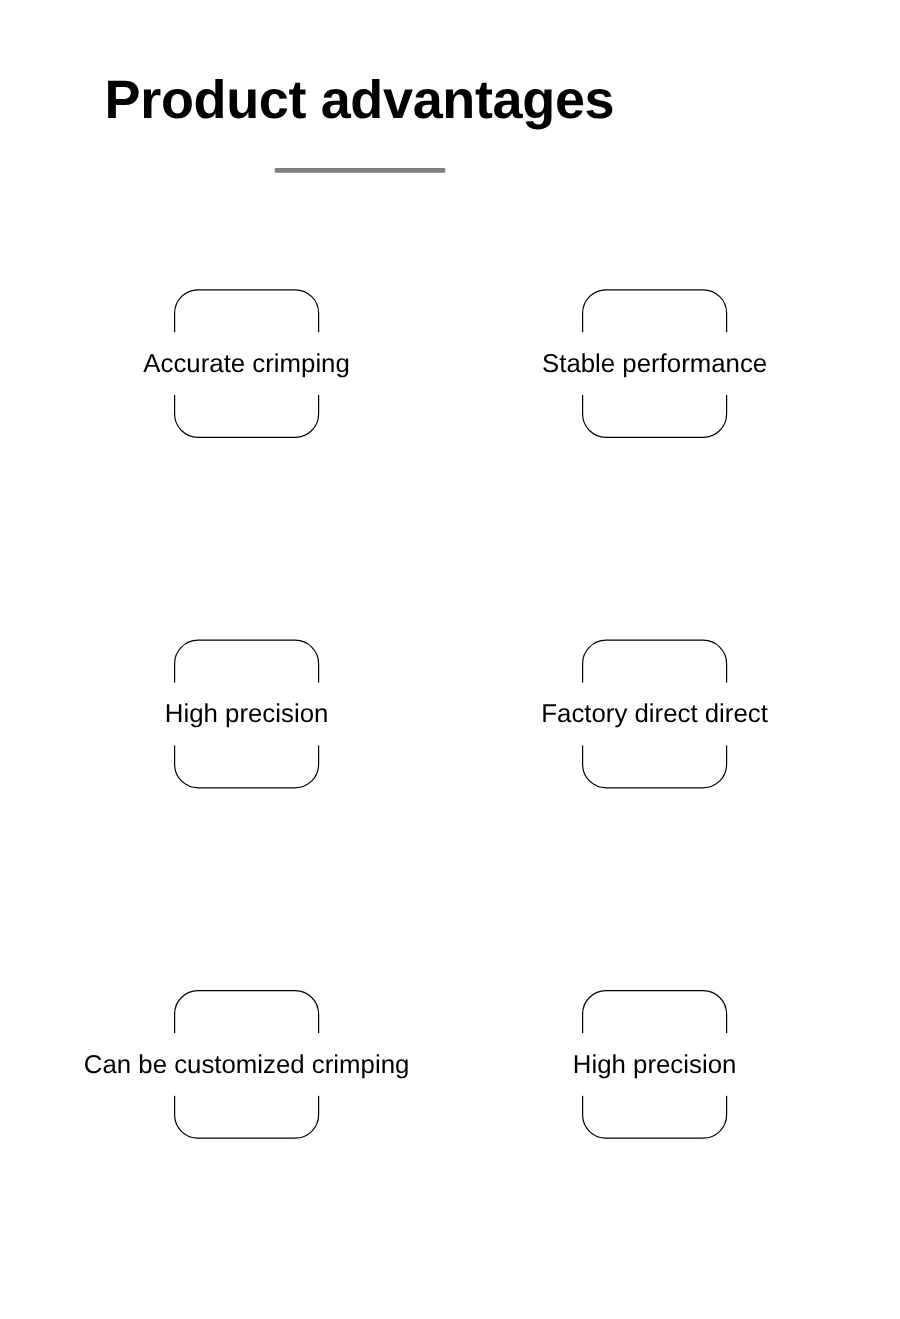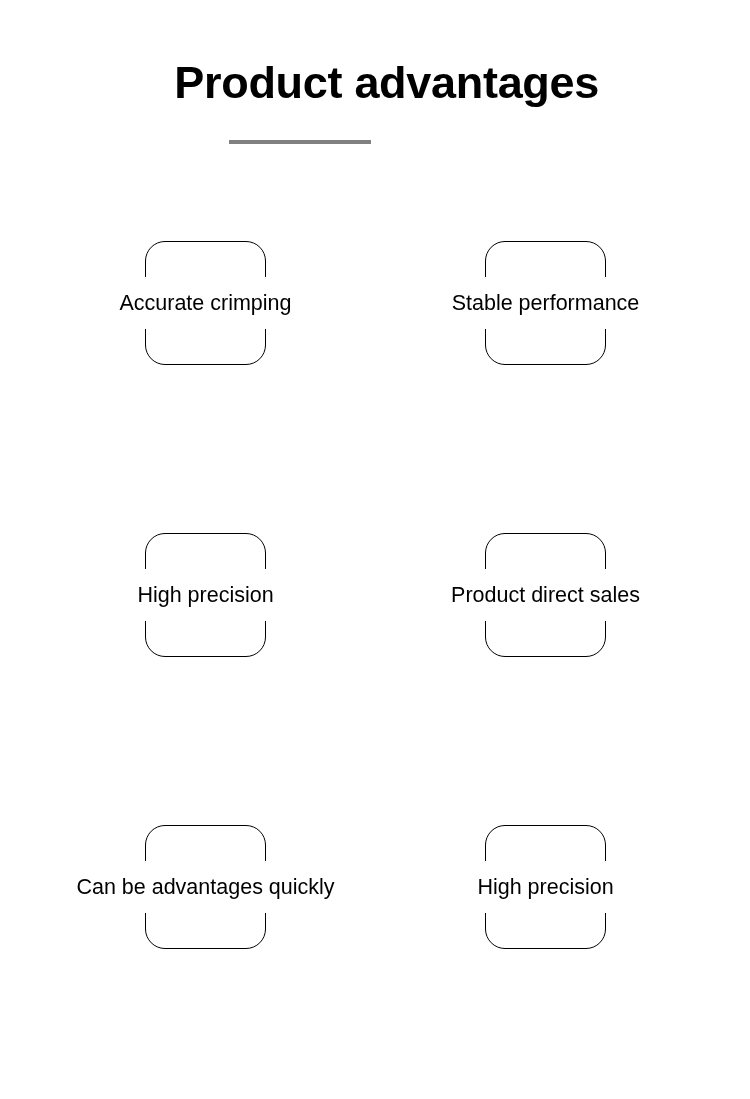--- a/index.html
+++ b/index.html
@@ -21,21 +21,21 @@
     height: 1099px;
     background: #ffffff;
   }
 
   
   .header {
     position: absolute;
     top: 55px;
     left: 0;
     width: 599px;
-    text-align: right;
+    text-align: center;
   }
   .page-title {
     font-size: 45px;
     font-weight: bold;
     color: #000000;
     line-height: 56px;
     letter-spacing: -0.3px;
     white-space: nowrap;
   }
   .title-divider {
@@ -133,30 +133,30 @@
     <div class="grid-row">
       <div class="advantage-cell col-left">
         <div class="advantage-box"></div>
         <div class="advantage-label">
           <span>High precision</span>
         </div>
       </div>
       <div class="advantage-cell col-right">
         <div class="advantage-box"></div>
         <div class="advantage-label">
-          <span>Product direct sales</span>
+          <span>Factory direct direct</span>
         </div>
       </div>
     </div>
 
     <div class="grid-row">
       <div class="advantage-cell col-left">
         <div class="advantage-box"></div>
         <div class="advantage-label">
-          <span>Can be advantages quickly</span>
+          <span>Can be customized crimping</span>
         </div>
       </div>
       <div class="advantage-cell col-right">
         <div class="advantage-box"></div>
         <div class="advantage-label">
           <span>High precision</span>
         </div>
       </div>
     </div>
 

